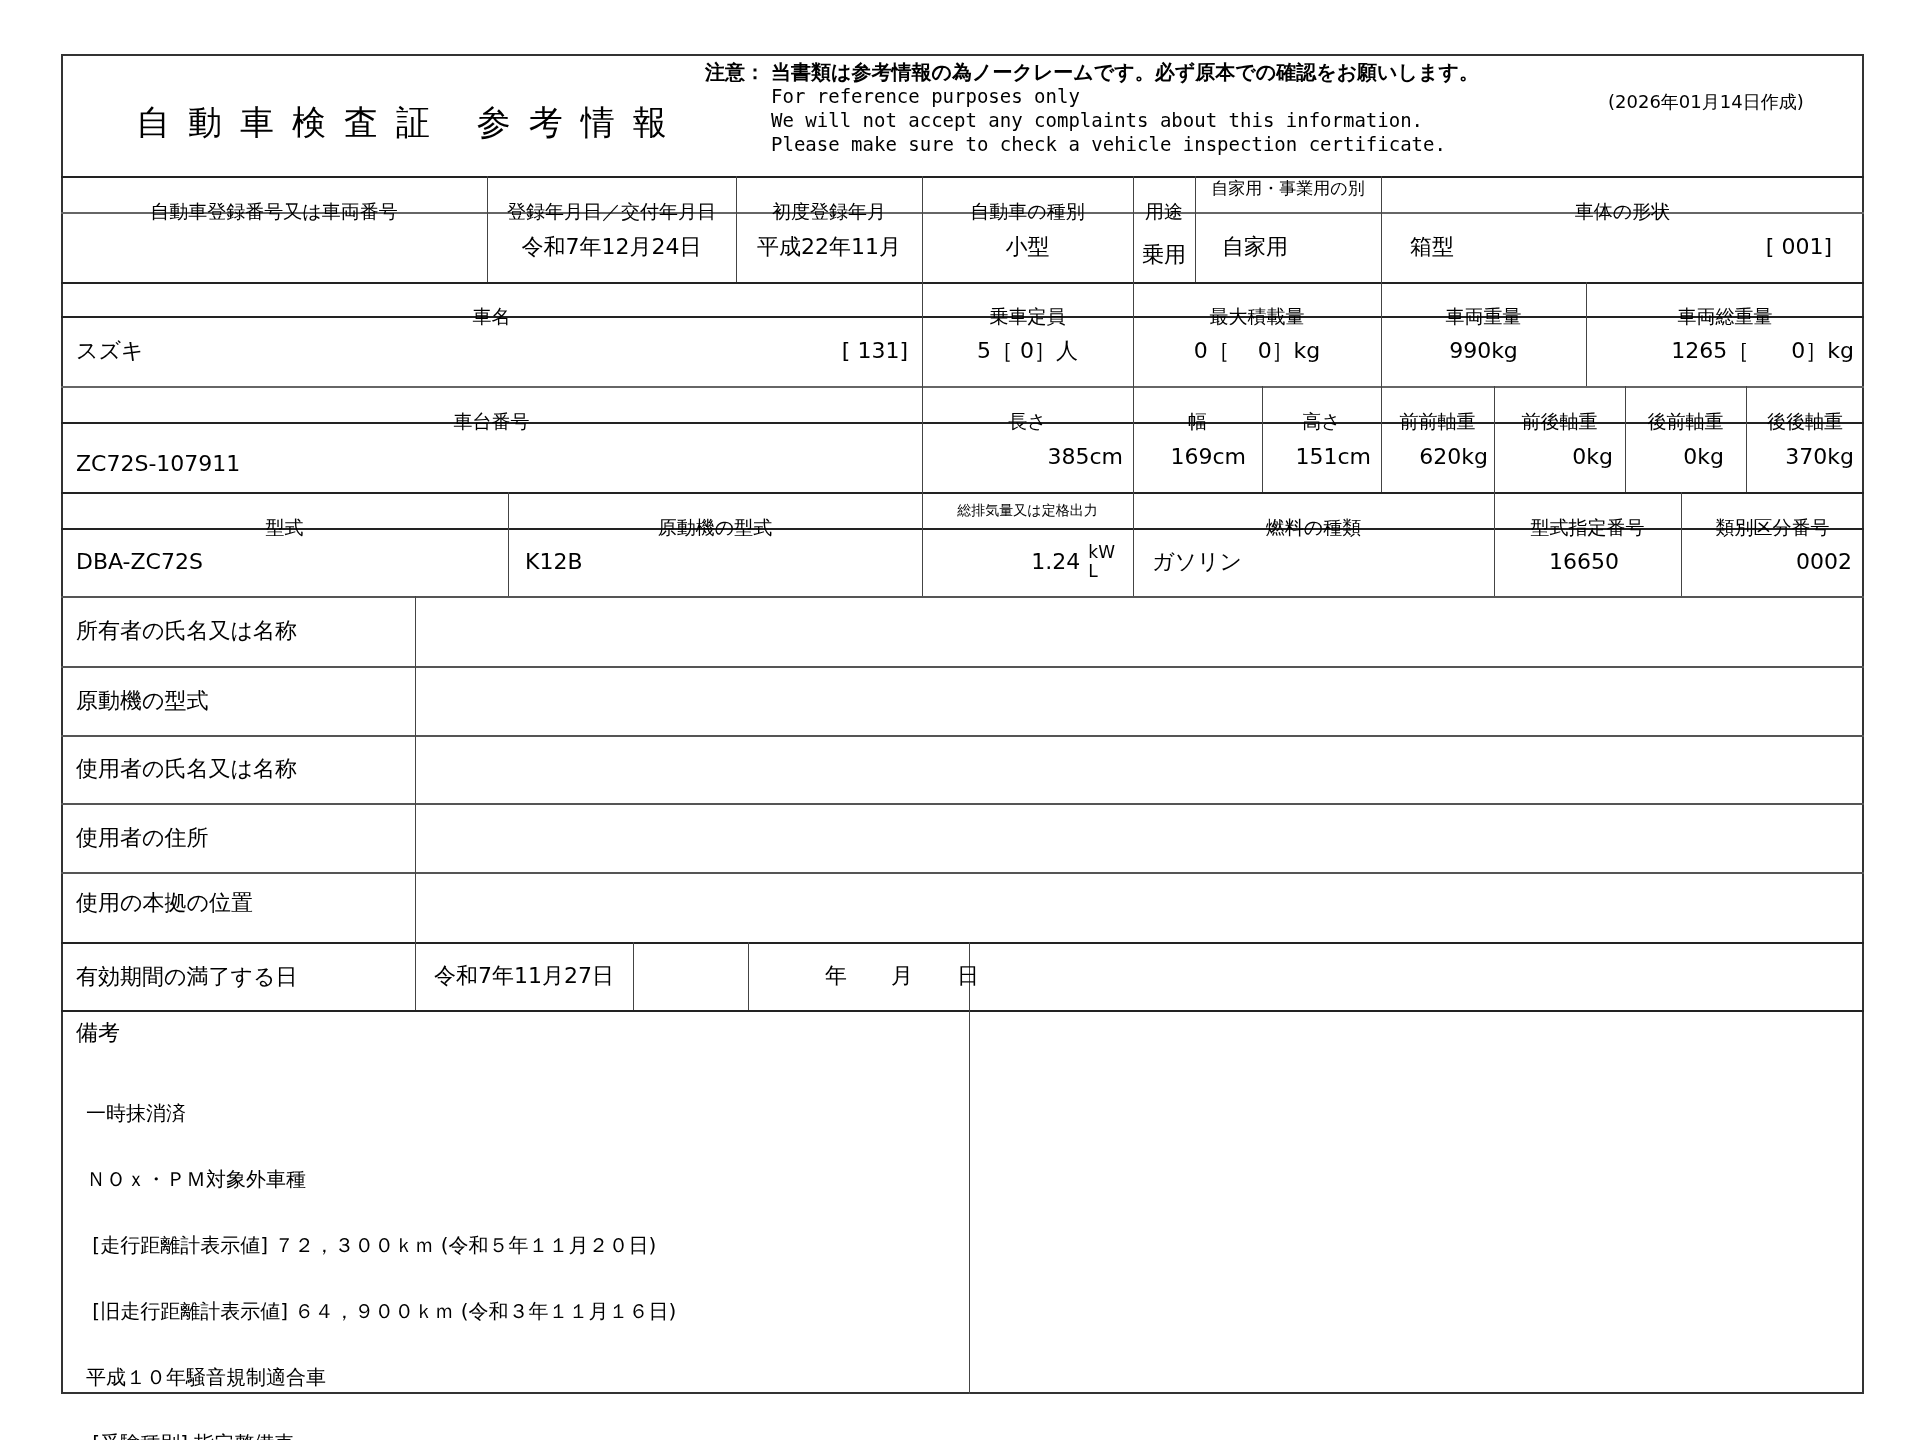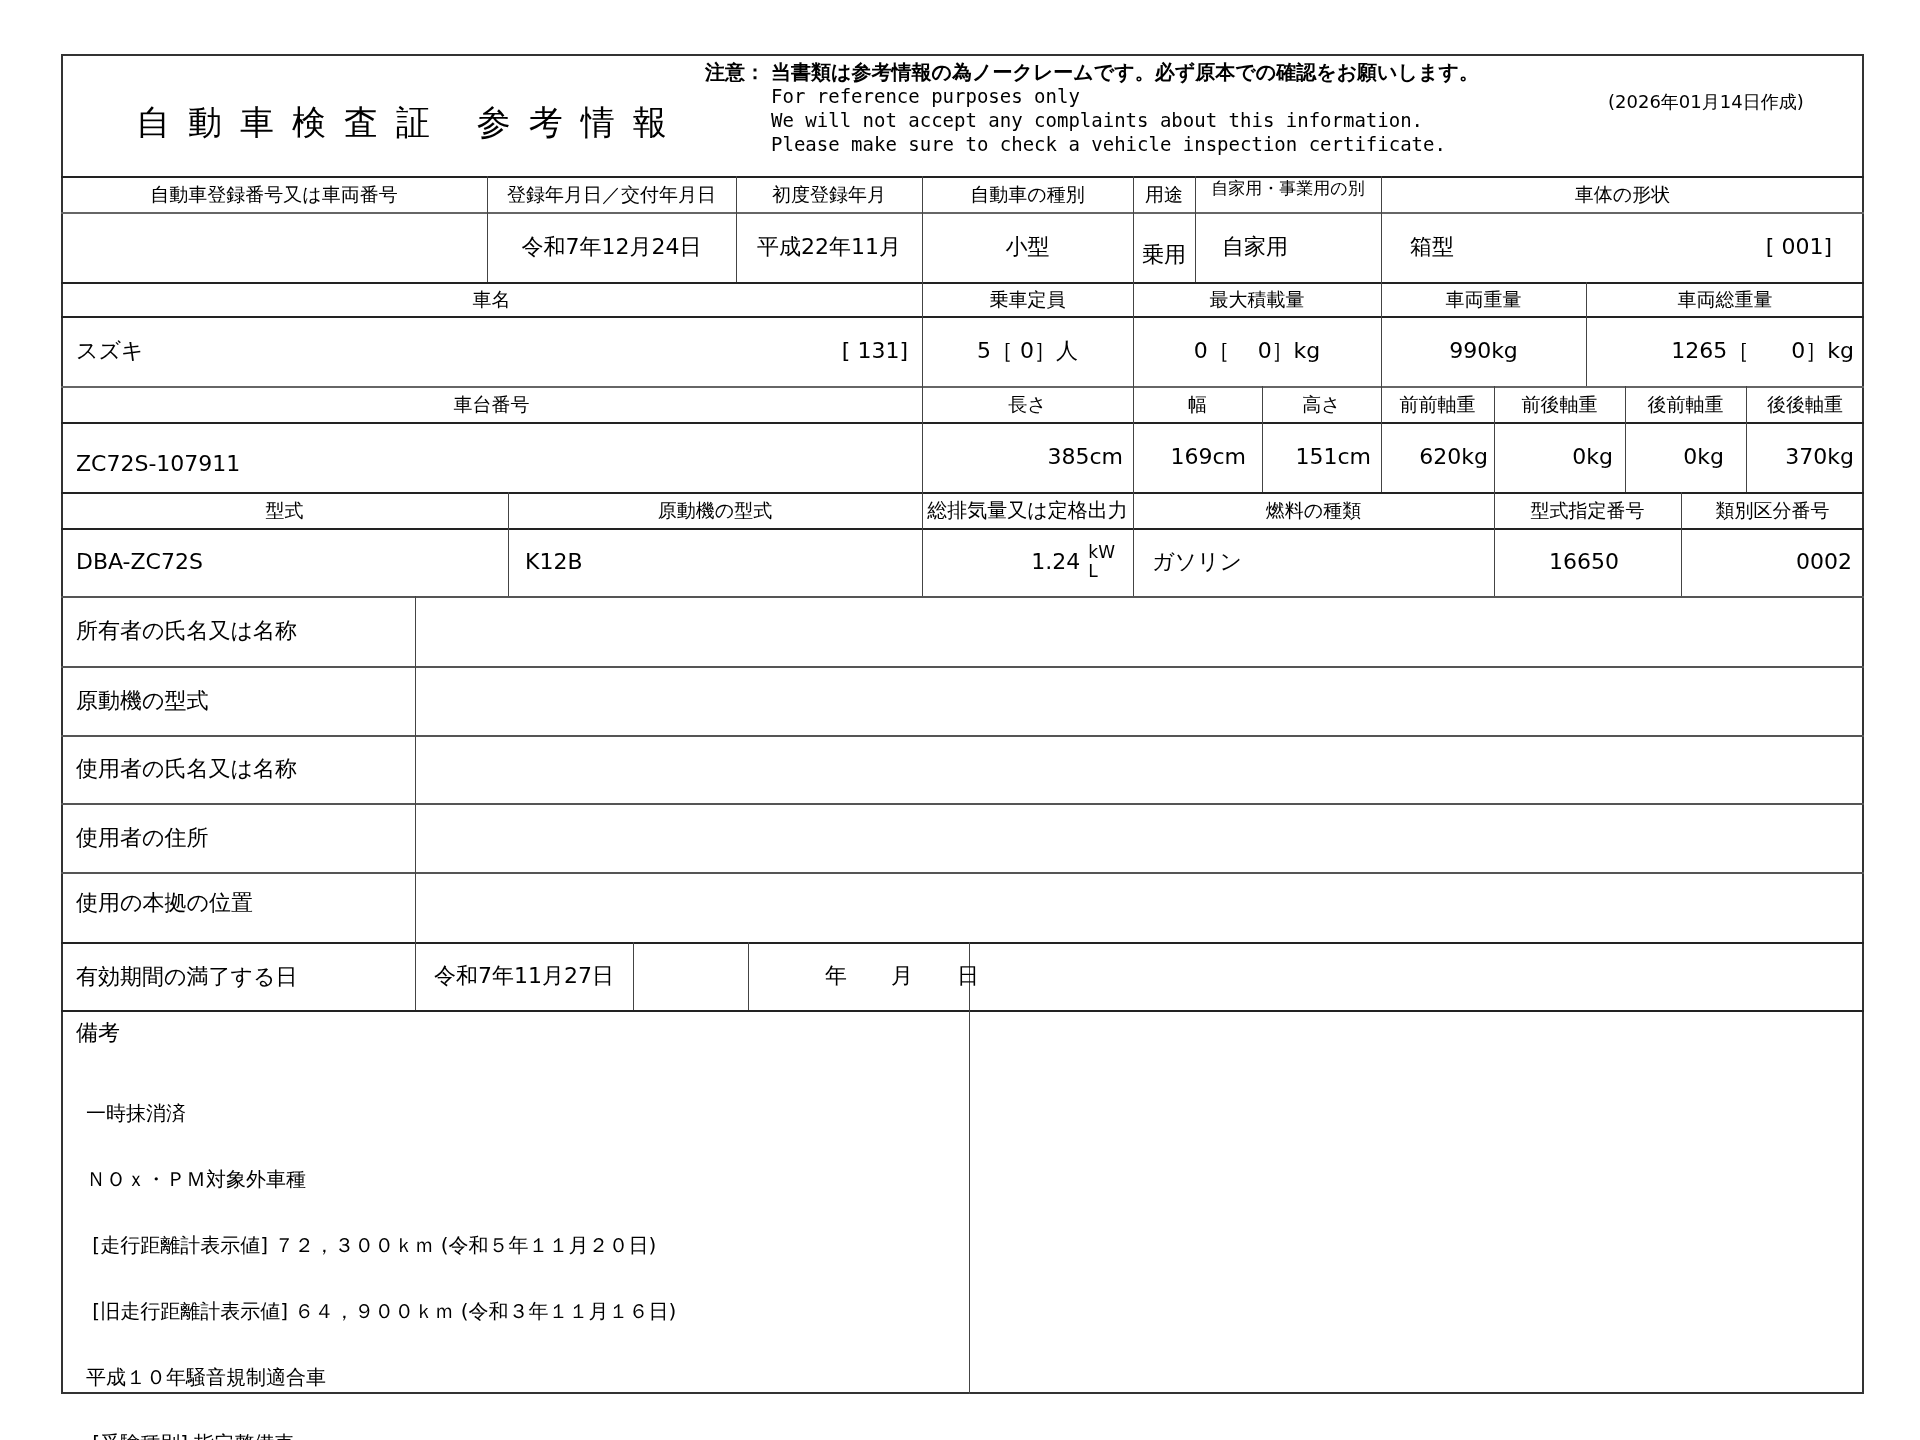--- a/index.html
+++ b/index.html
@@ -4,21 +4,21 @@
 <style>
   html, body { margin:0; padding:0; background:#ffffff; }
   body { width:1920px; height:1440px; position:relative; overflow:hidden;
          font-family:"DejaVu Sans", "Liberation Sans", sans-serif; color:#000; }
   .hl { position:absolute; height:0; border-top:2px solid #222; }
   .vl { position:absolute; width:0; border-left:1.5px solid #444; }
   .t { position:absolute; white-space:nowrap; display:flex; align-items:center; line-height:1; }
   .c { justify-content:center; }
   .r { justify-content:flex-end; }
   .l { justify-content:flex-start; }
-  .hdr { font-size:19px; }
+  .hdr { font-size:19px;margin-top:17px; }
   .val { font-size:22px; }
   .lbl { font-size:22px; }
   .title { font-size:34px; letter-spacing:18px; font-weight:normal; }
   .notice { font-family:"DejaVu Sans Mono","Liberation Mono",monospace; font-size:19px; line-height:24px; }
   .notice-jp { font-family:"DejaVu Sans",sans-serif; font-weight:bold; font-size:20px; }
   .remarks { font-size:20px; line-height:22px; white-space:pre; }
   .unitstack { display:flex; flex-direction:column; font-size:17px; line-height:19px; margin-left:8px; }
 </style>
 </head>
 <body>
@@ -124,21 +124,21 @@
 <div class="t r val" style="left:922px;width:201px;top:422px;height:70px;">385cm</div>
 <div class="t r val" style="left:1133px;width:113px;top:422px;height:70px;">169cm</div>
 <div class="t r val" style="left:1262px;width:109px;top:422px;height:70px;">151cm</div>
 <div class="t r val" style="left:1381px;width:107px;top:422px;height:70px;">620kg</div>
 <div class="t r val" style="left:1494px;width:119px;top:422px;height:70px;">0kg</div>
 <div class="t r val" style="left:1625px;width:99px;top:422px;height:70px;">0kg</div>
 <div class="t r val" style="left:1746px;width:108px;top:422px;height:70px;">370kg</div>
 
 <div class="t c hdr" style="left:61px;width:447px;top:492px;height:36px;">型式</div>
 <div class="t c hdr" style="left:508px;width:414px;top:492px;height:36px;">原動機の型式</div>
-<div class="t c" style="left:922px;width:211px;top:492px;height:36px;font-size:20px;">総排気量又は定格出力</div>
+<div class="t c" style="left:922px;width:211px;top:492px;height:36px;font-size:14px;">総排気量又は定格出力</div>
 <div class="t c hdr" style="left:1133px;width:361px;top:492px;height:36px;">燃料の種類</div>
 <div class="t c hdr" style="left:1494px;width:187px;top:492px;height:36px;">型式指定番号</div>
 <div class="t c hdr" style="left:1681px;width:183px;top:492px;height:36px;">類別区分番号</div>
 <div class="t l val" style="left:76px;top:528px;height:68px;">DBA-ZC72S</div>
 <div class="t l val" style="left:525px;top:528px;height:68px;">K12B</div>
 <div class="t r val" style="left:922px;width:193px;top:528px;height:68px;">
   <span>1.24</span>
   <span class="unitstack">
     <span>kW</span>
     <span>L</span>

